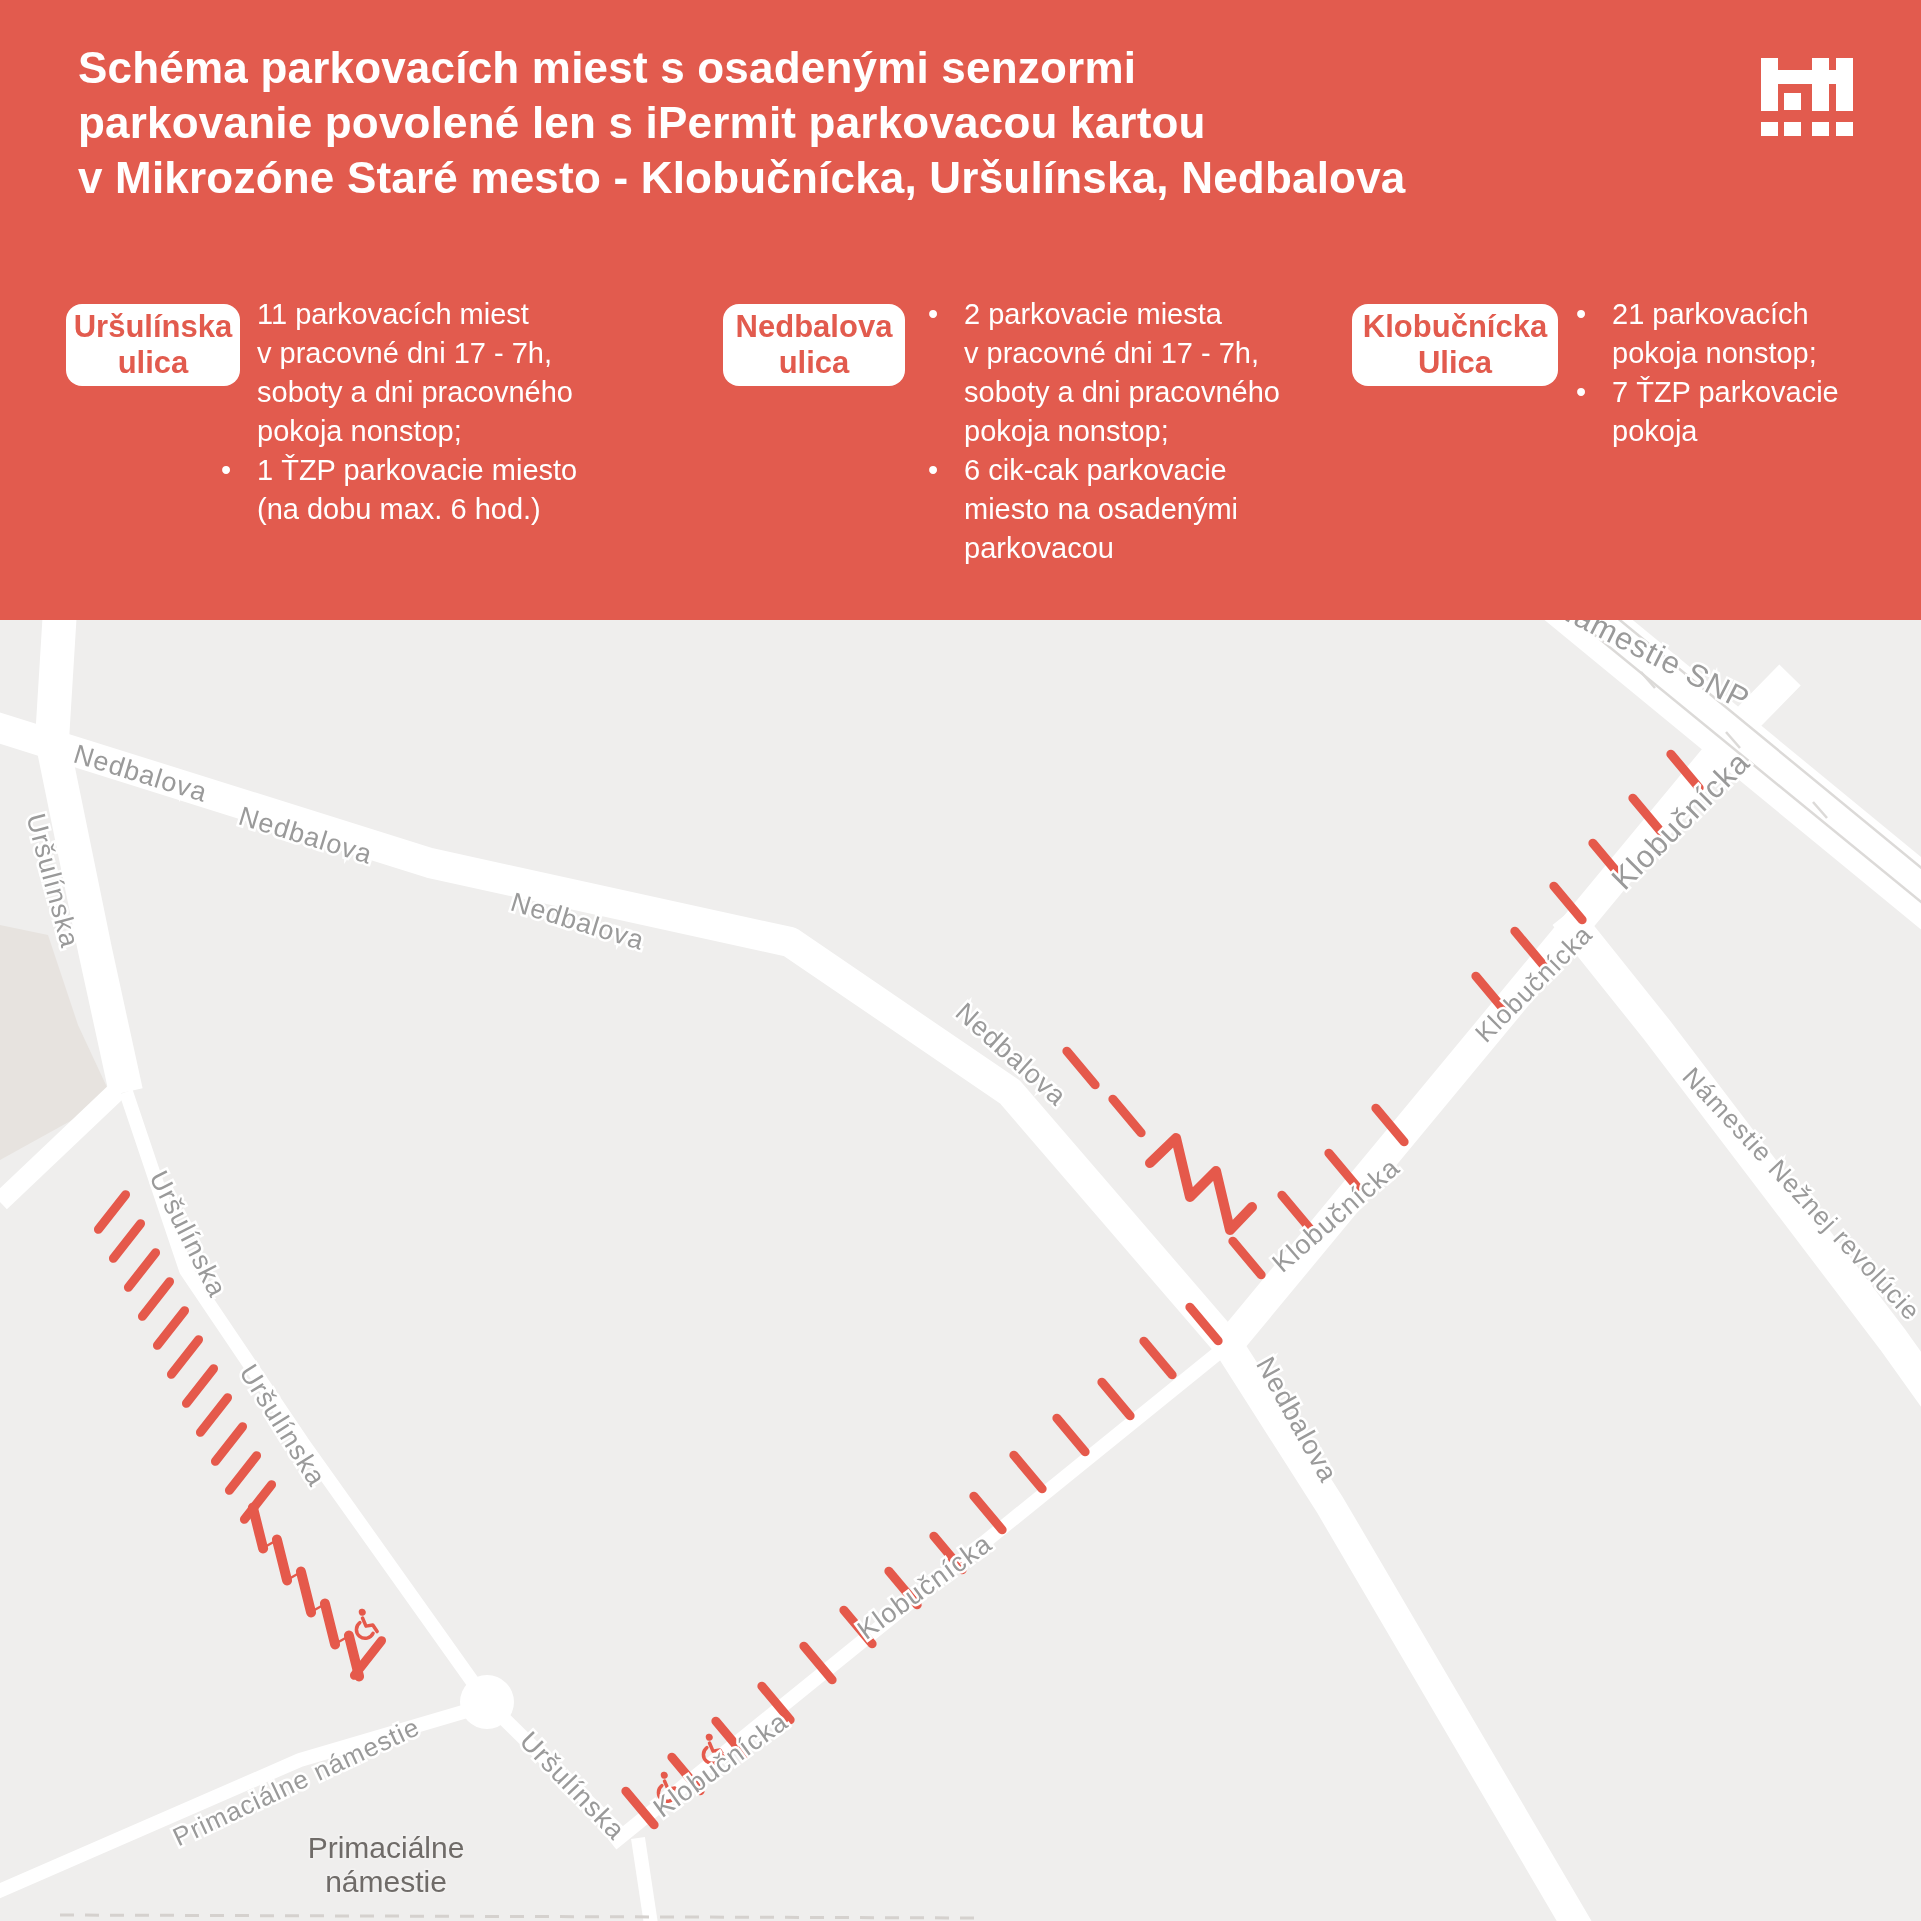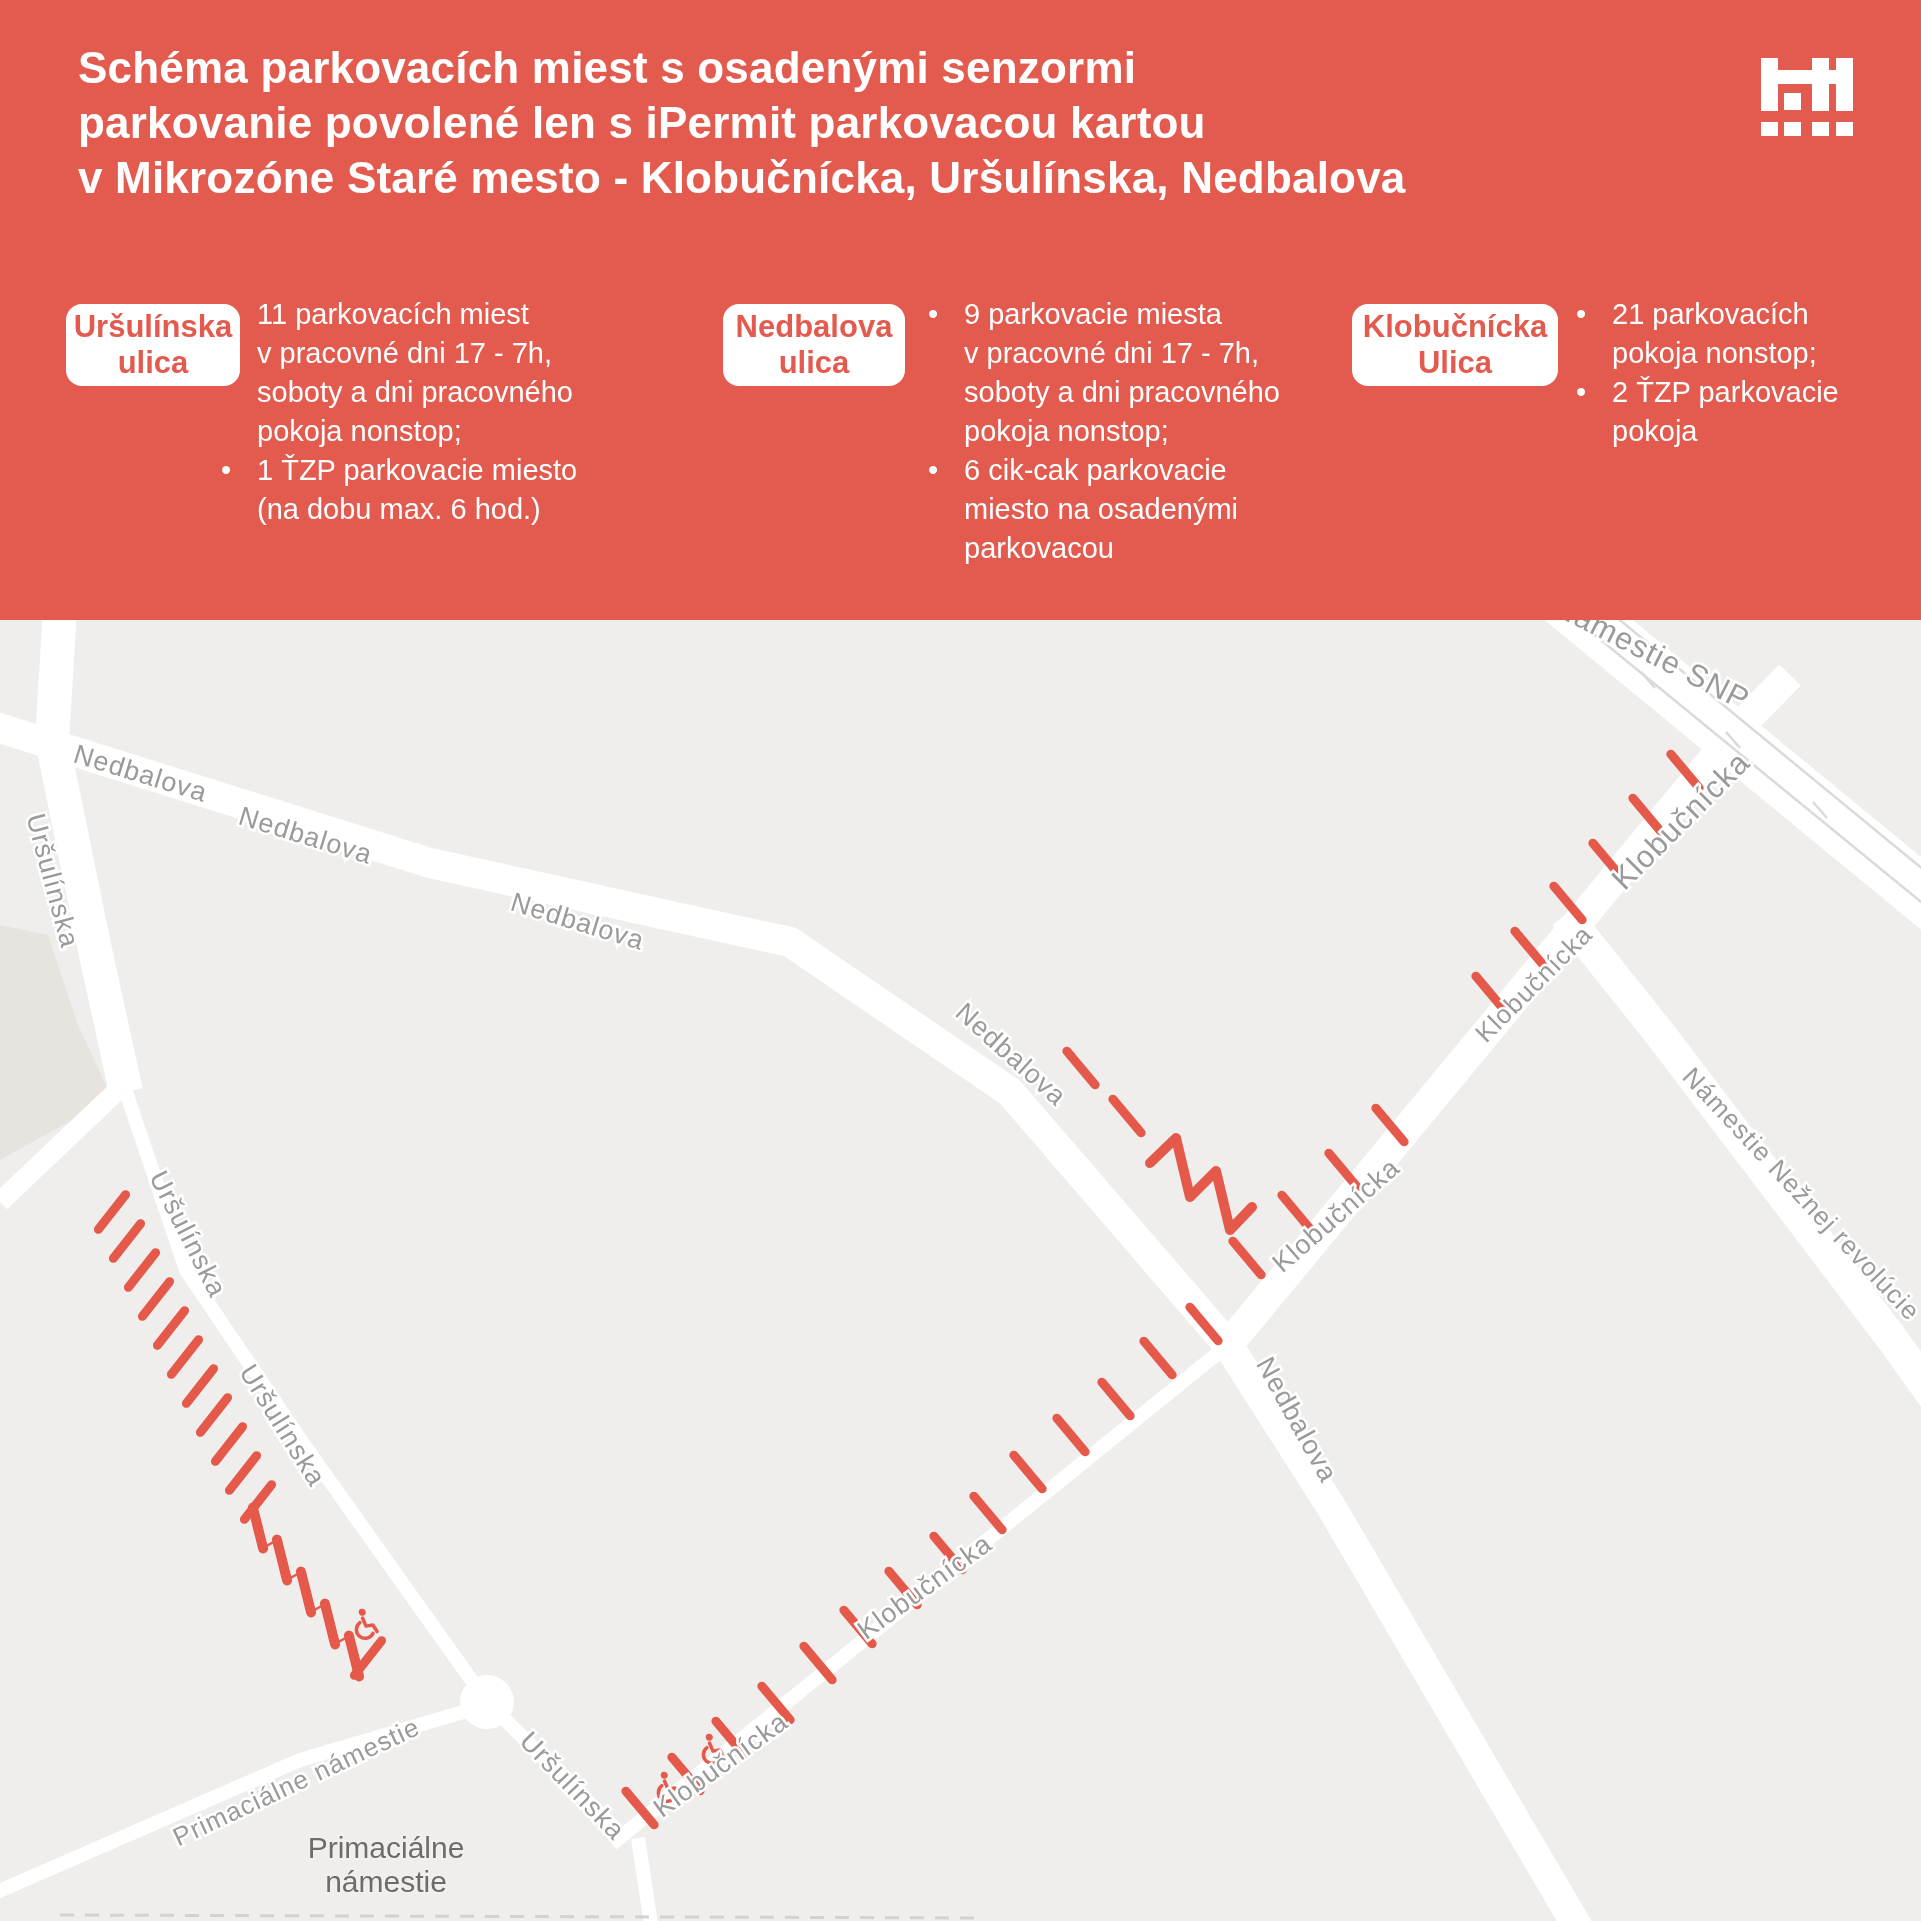--- a/index.html
+++ b/index.html
@@ -74,21 +74,21 @@
   </div>
 
   <div class="legend-box" style="left: 723px; top: 304px; width: 182px; height: 82px; color: rgb(226, 91, 78);">
     <div>Nedbalova</div>
     <div>ulica</div>
   </div>
   <div class="legend-list" style="left:920px;top:295px;width:400px;">
     <div class="bullet">
       <span class="dot">•</span>
       <div>
-        <div>9 parkovacie miesta</div>
+        <div>2 parkovacie miesta</div>
         <div>v pracovné dni 17 - 7h,</div>
         <div>soboty a dni pracovného</div>
         <div>pokoja nonstop;</div>
       </div>
     </div>
     <div class="bullet">
       <span class="dot">•</span>
       <div>
         <div>6 cik-cak parkovacie</div>
         <div>miesto na osadenými</div>
@@ -105,21 +105,21 @@
     <div class="bullet">
       <span class="dot">•</span>
       <div>
         <div>21 parkovacích</div>
         <div>pokoja nonstop;</div>
       </div>
     </div>
     <div class="bullet">
       <span class="dot">•</span>
       <div>
-        <div>2 ŤZP parkovacie</div>
+        <div>7 ŤZP parkovacie</div>
         <div>pokoja</div>
       </div>
     </div>
   </div>
 </div>
 
 <div class="map">
   <svg id="map-svg" width="1921" height="1301" viewBox="0 0 1921 1301">
     <defs>
       <g id="wc-icon" fill="none" stroke="currentColor" stroke-width="2.8" stroke-linecap="round" stroke-linejoin="round">

